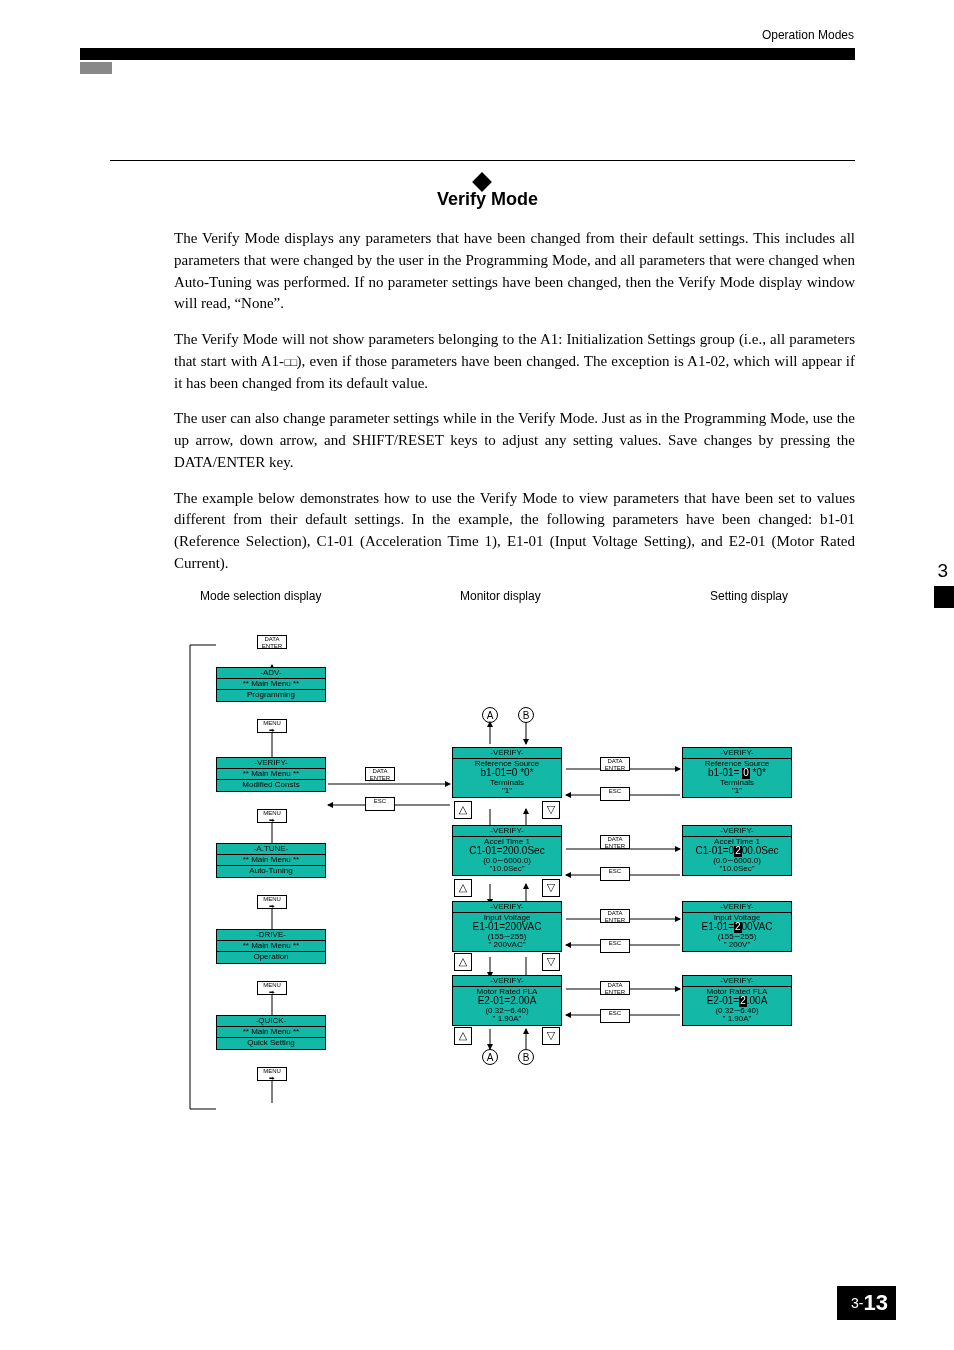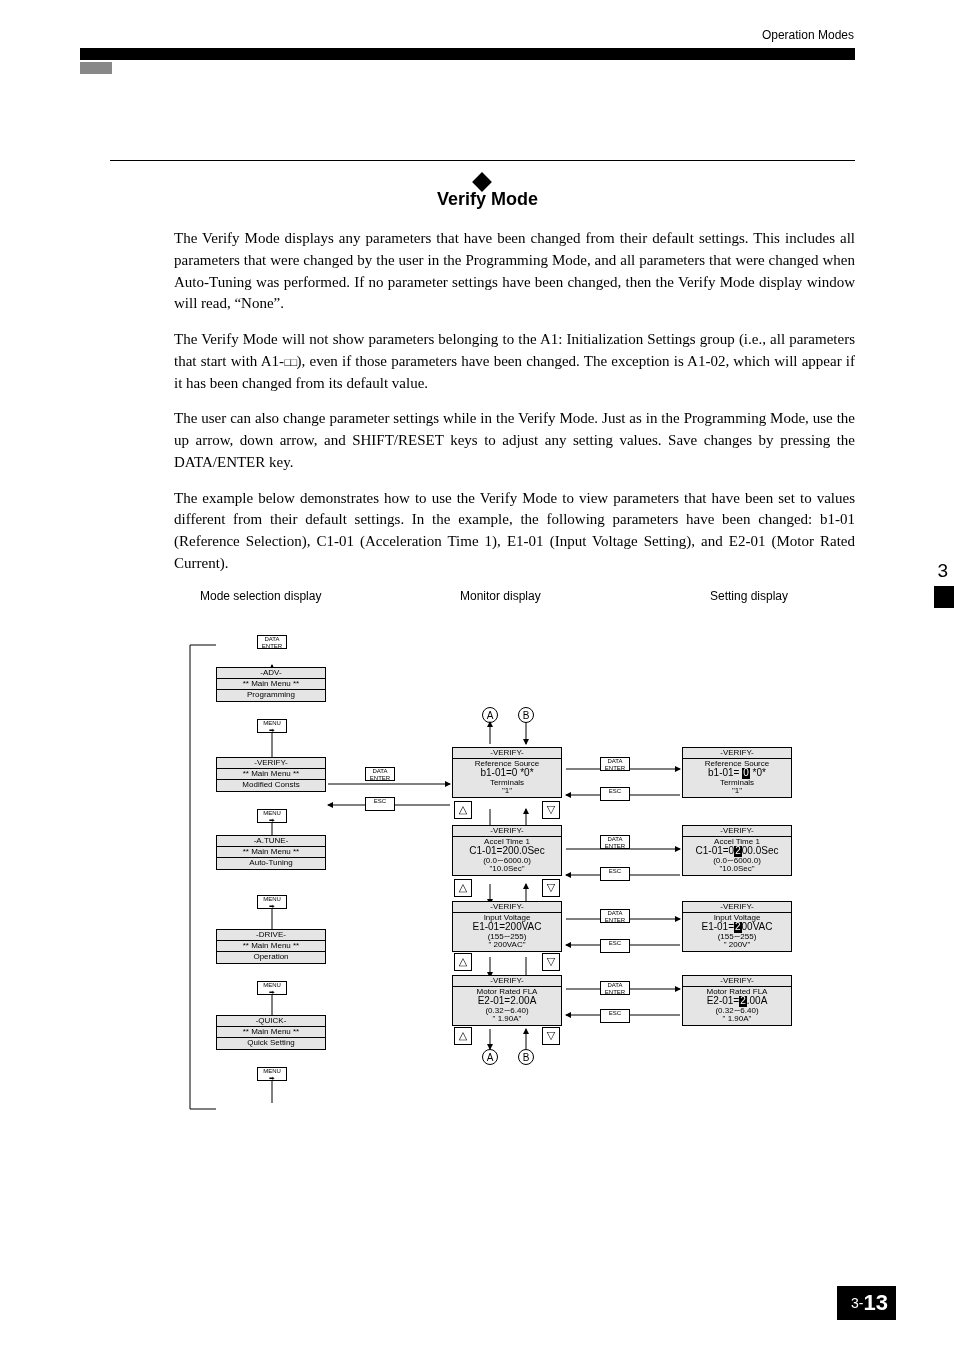--- a/index.html
+++ b/index.html
@@ -113,21 +113,21 @@
     position:absolute; top:0;
     font-family: Arial;
     font-size:12px;
     text-align:center;
   }
 
   .screen {
     position:absolute;
     width:110px;
     border:1px solid #000;
-    background:#e5e5e5;
+    background:#14b8a6;
     font-size:8px;
     text-align:center;
   }
   .screen .srow {
     border-bottom:1px solid #000;
     padding:1px 2px;
     line-height:1.05;
   }
   .screen .srow:last-child { border-bottom:none; }
   .screen .big { font-size:10px; }
@@ -252,21 +252,21 @@
     </div>
     <div class="keybtn" style="left:107px;top:130px">MENU<br>⮕</div>
 
     <div class="screen" style="left:66px;top:168px">
       <div class="srow">-VERIFY-</div>
       <div class="srow">** Main Menu **</div>
       <div class="srow">Modified Consts</div>
     </div>
     <div class="keybtn" style="left:107px;top:220px">MENU<br>⮕</div>
 
-    <div class="screen" style="left:66px;top:246px">
+    <div class="screen" style="left:66px;top:254px">
       <div class="srow">-A.TUNE-</div>
       <div class="srow">** Main Menu **</div>
       <div class="srow">Auto-Tuning</div>
     </div>
     <div class="keybtn" style="left:107px;top:306px">MENU<br>⮕</div>
 
     <div class="screen" style="left:66px;top:340px">
       <div class="srow">-DRIVE-</div>
       <div class="srow">** Main Menu **</div>
       <div class="srow">Operation</div>

